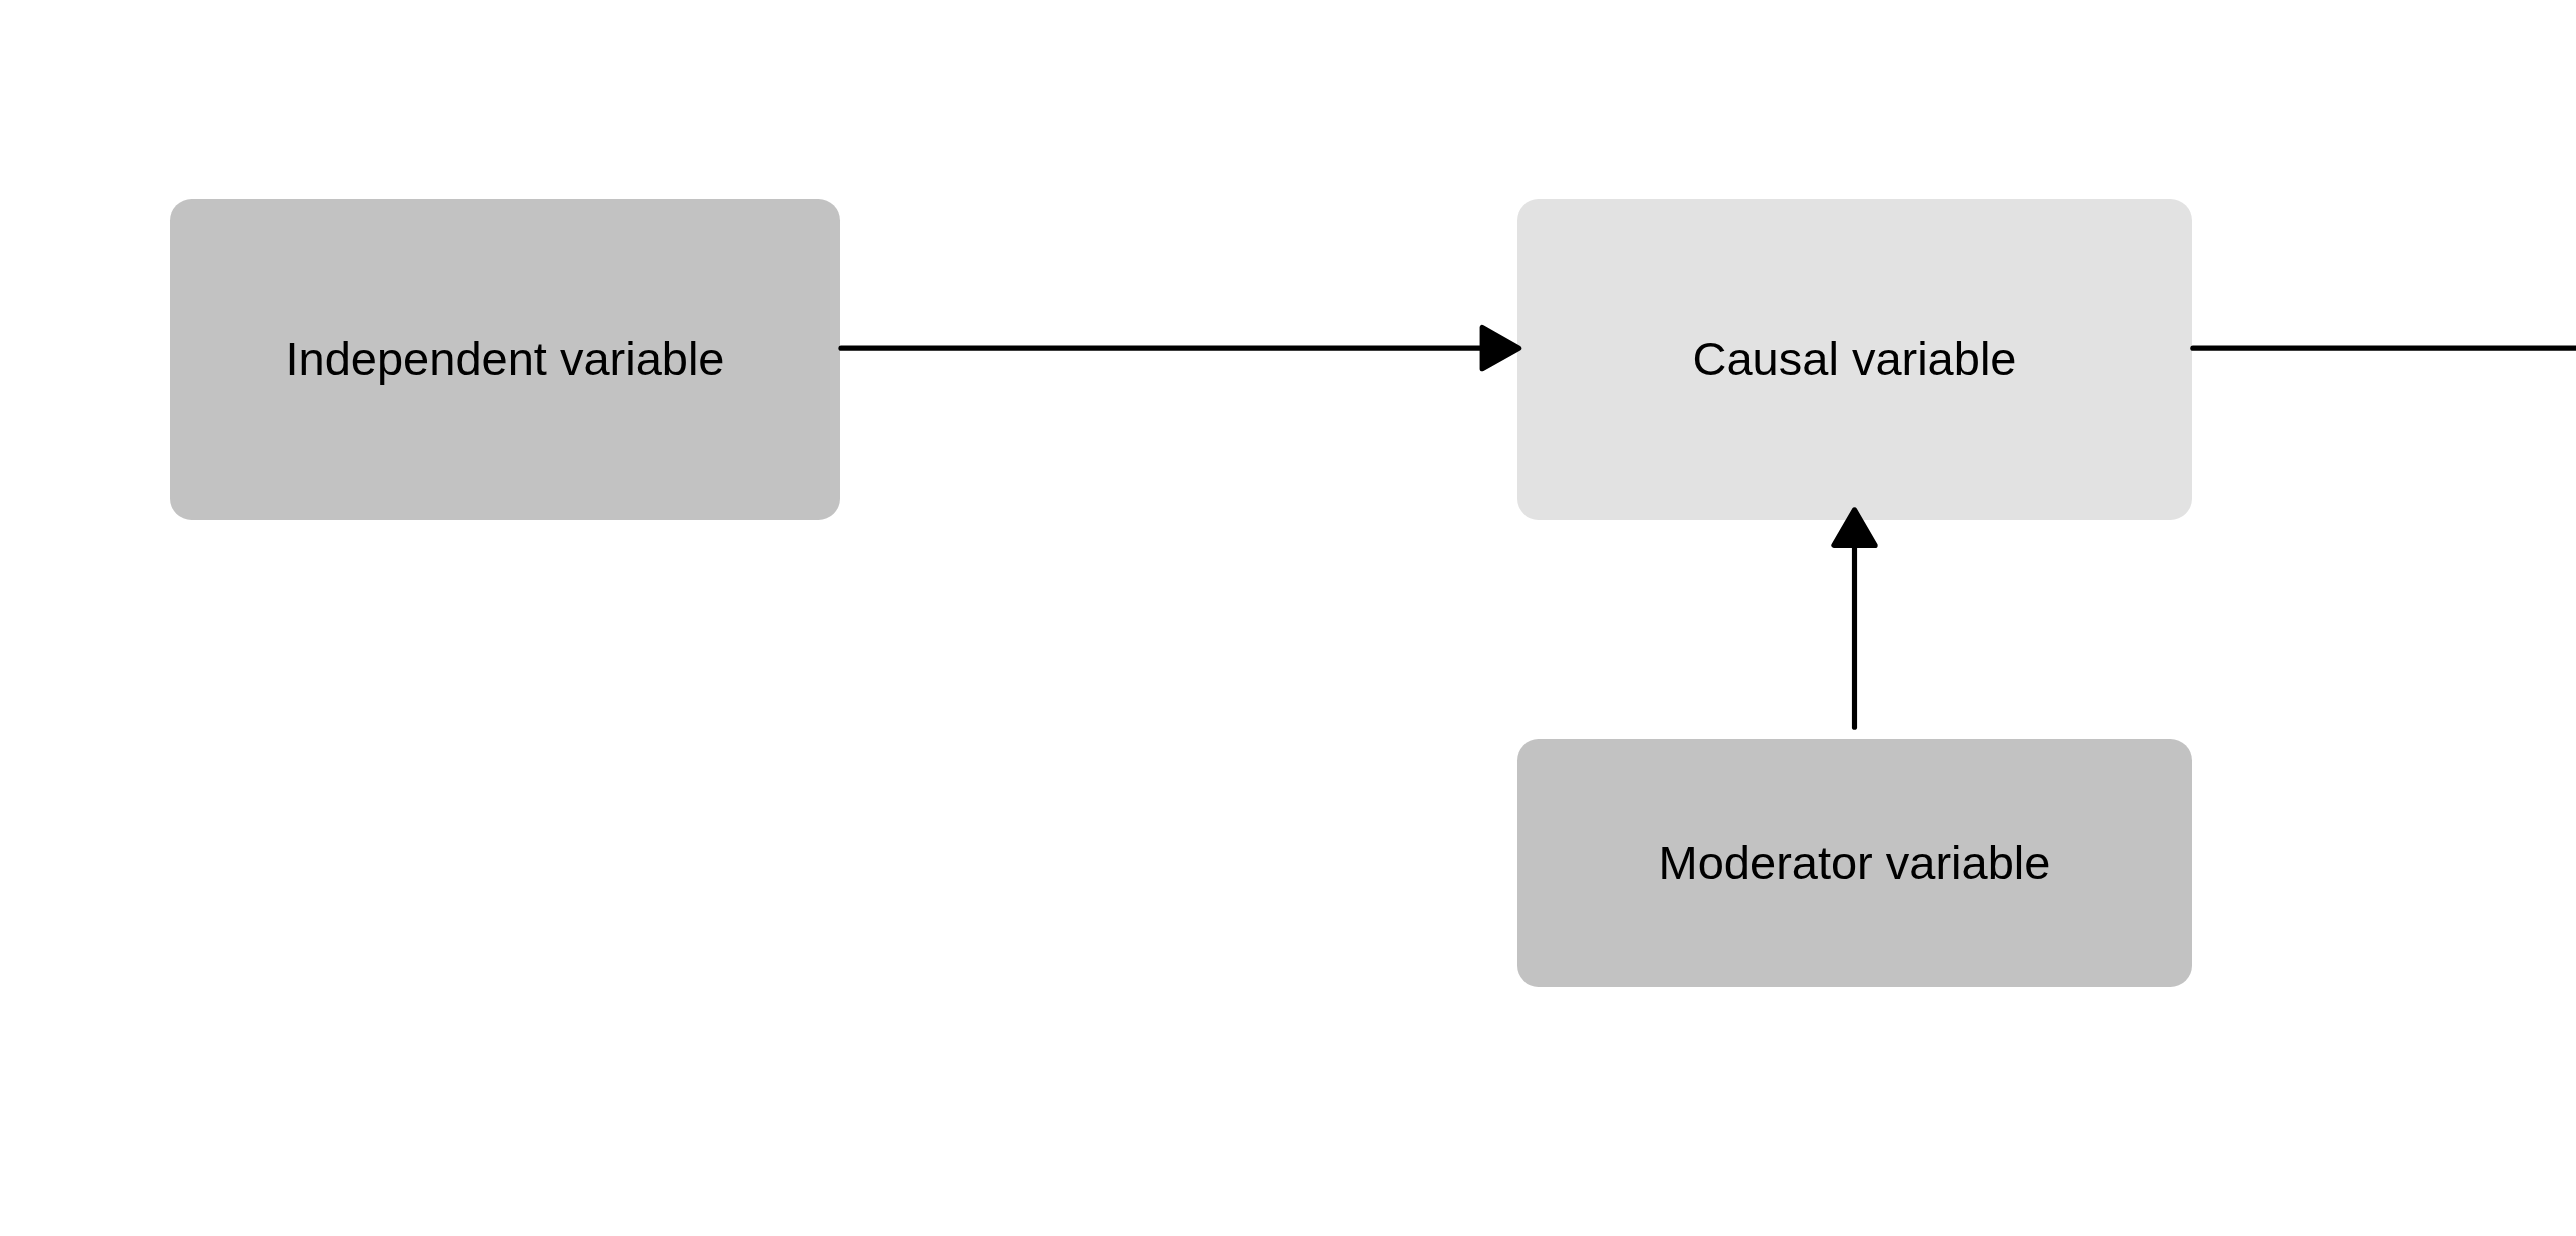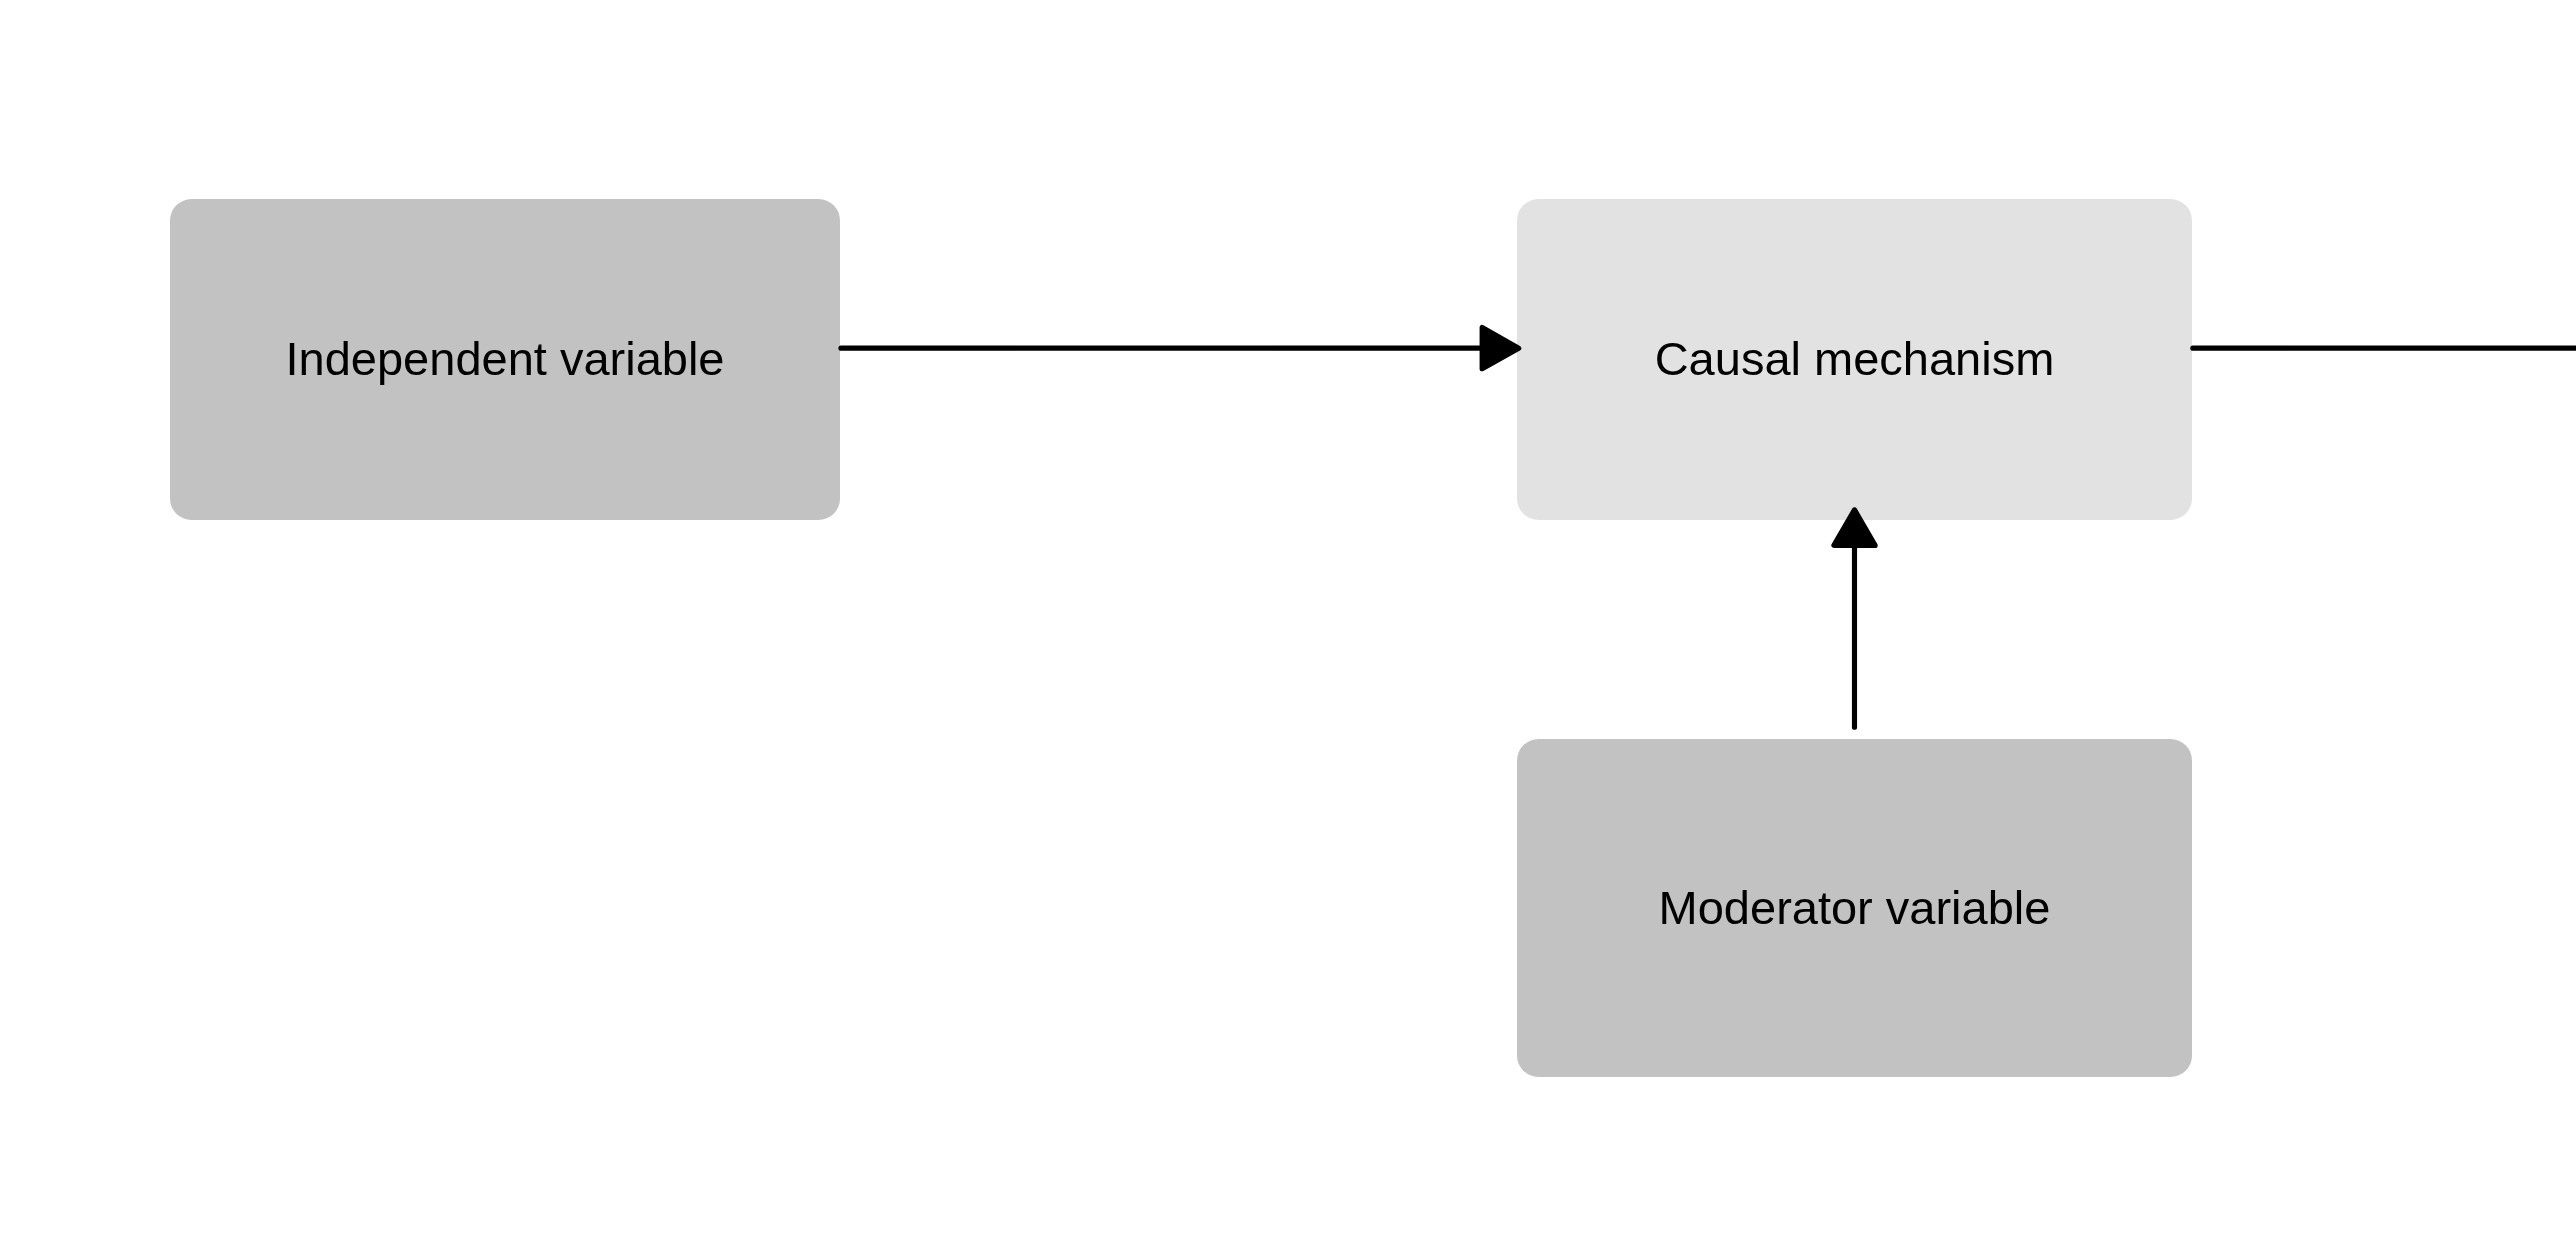--- a/index.html
+++ b/index.html
@@ -22,41 +22,41 @@
     align-items: center;
     justify-content: center;
     text-align: center;
     font-size: 47px;
     line-height: 1.2;
     color: #000000;
     margin-top: 12px;
   }
   .node-independent { left: 170px;  top: 187px;  width: 670px; height: 321px; }
   .node-causal      { left: 1517px; top: 187px;  width: 675px; height: 321px; }
-  .node-moderator   { left: 1517px; top: 727px; width: 675px; height: 338px; }
+  .node-moderator   { left: 1517px; top: 727px; width: 675px; height: 248px; }
   .edges {
     position: absolute;
     left: 0;
     top: 0;
     width: 3709px;
     height: 1236px;
     pointer-events: none;
   }
 </style>
 </head>
 <body>
 
 <div class="canvas">
 
   <div class="node node-independent" style="background-color: rgb(194, 194, 194); color: rgb(0, 0, 0);">
     <span>Independent variable</span>
   </div>
 
   <div class="node node-causal" style="background-color: rgb(226, 226, 226); color: rgb(0, 0, 0);">
-    <span>Causal mechanism</span>
+    <span>Causal variable</span>
   </div>
 
   <div class="node node-moderator" style="background-color: rgb(194, 194, 194); color: rgb(0, 0, 0);">
     <span>Moderator variable</span>
   </div>
 
   <svg class="edges" viewBox="0 0 7200 2400" xmlns="http://www.w3.org/2000/svg">
 
     <g>
       <line x1="1632" y1="676" x2="2878" y2="676" stroke-width="10" stroke-linecap="round" stroke="#000000"></line>

